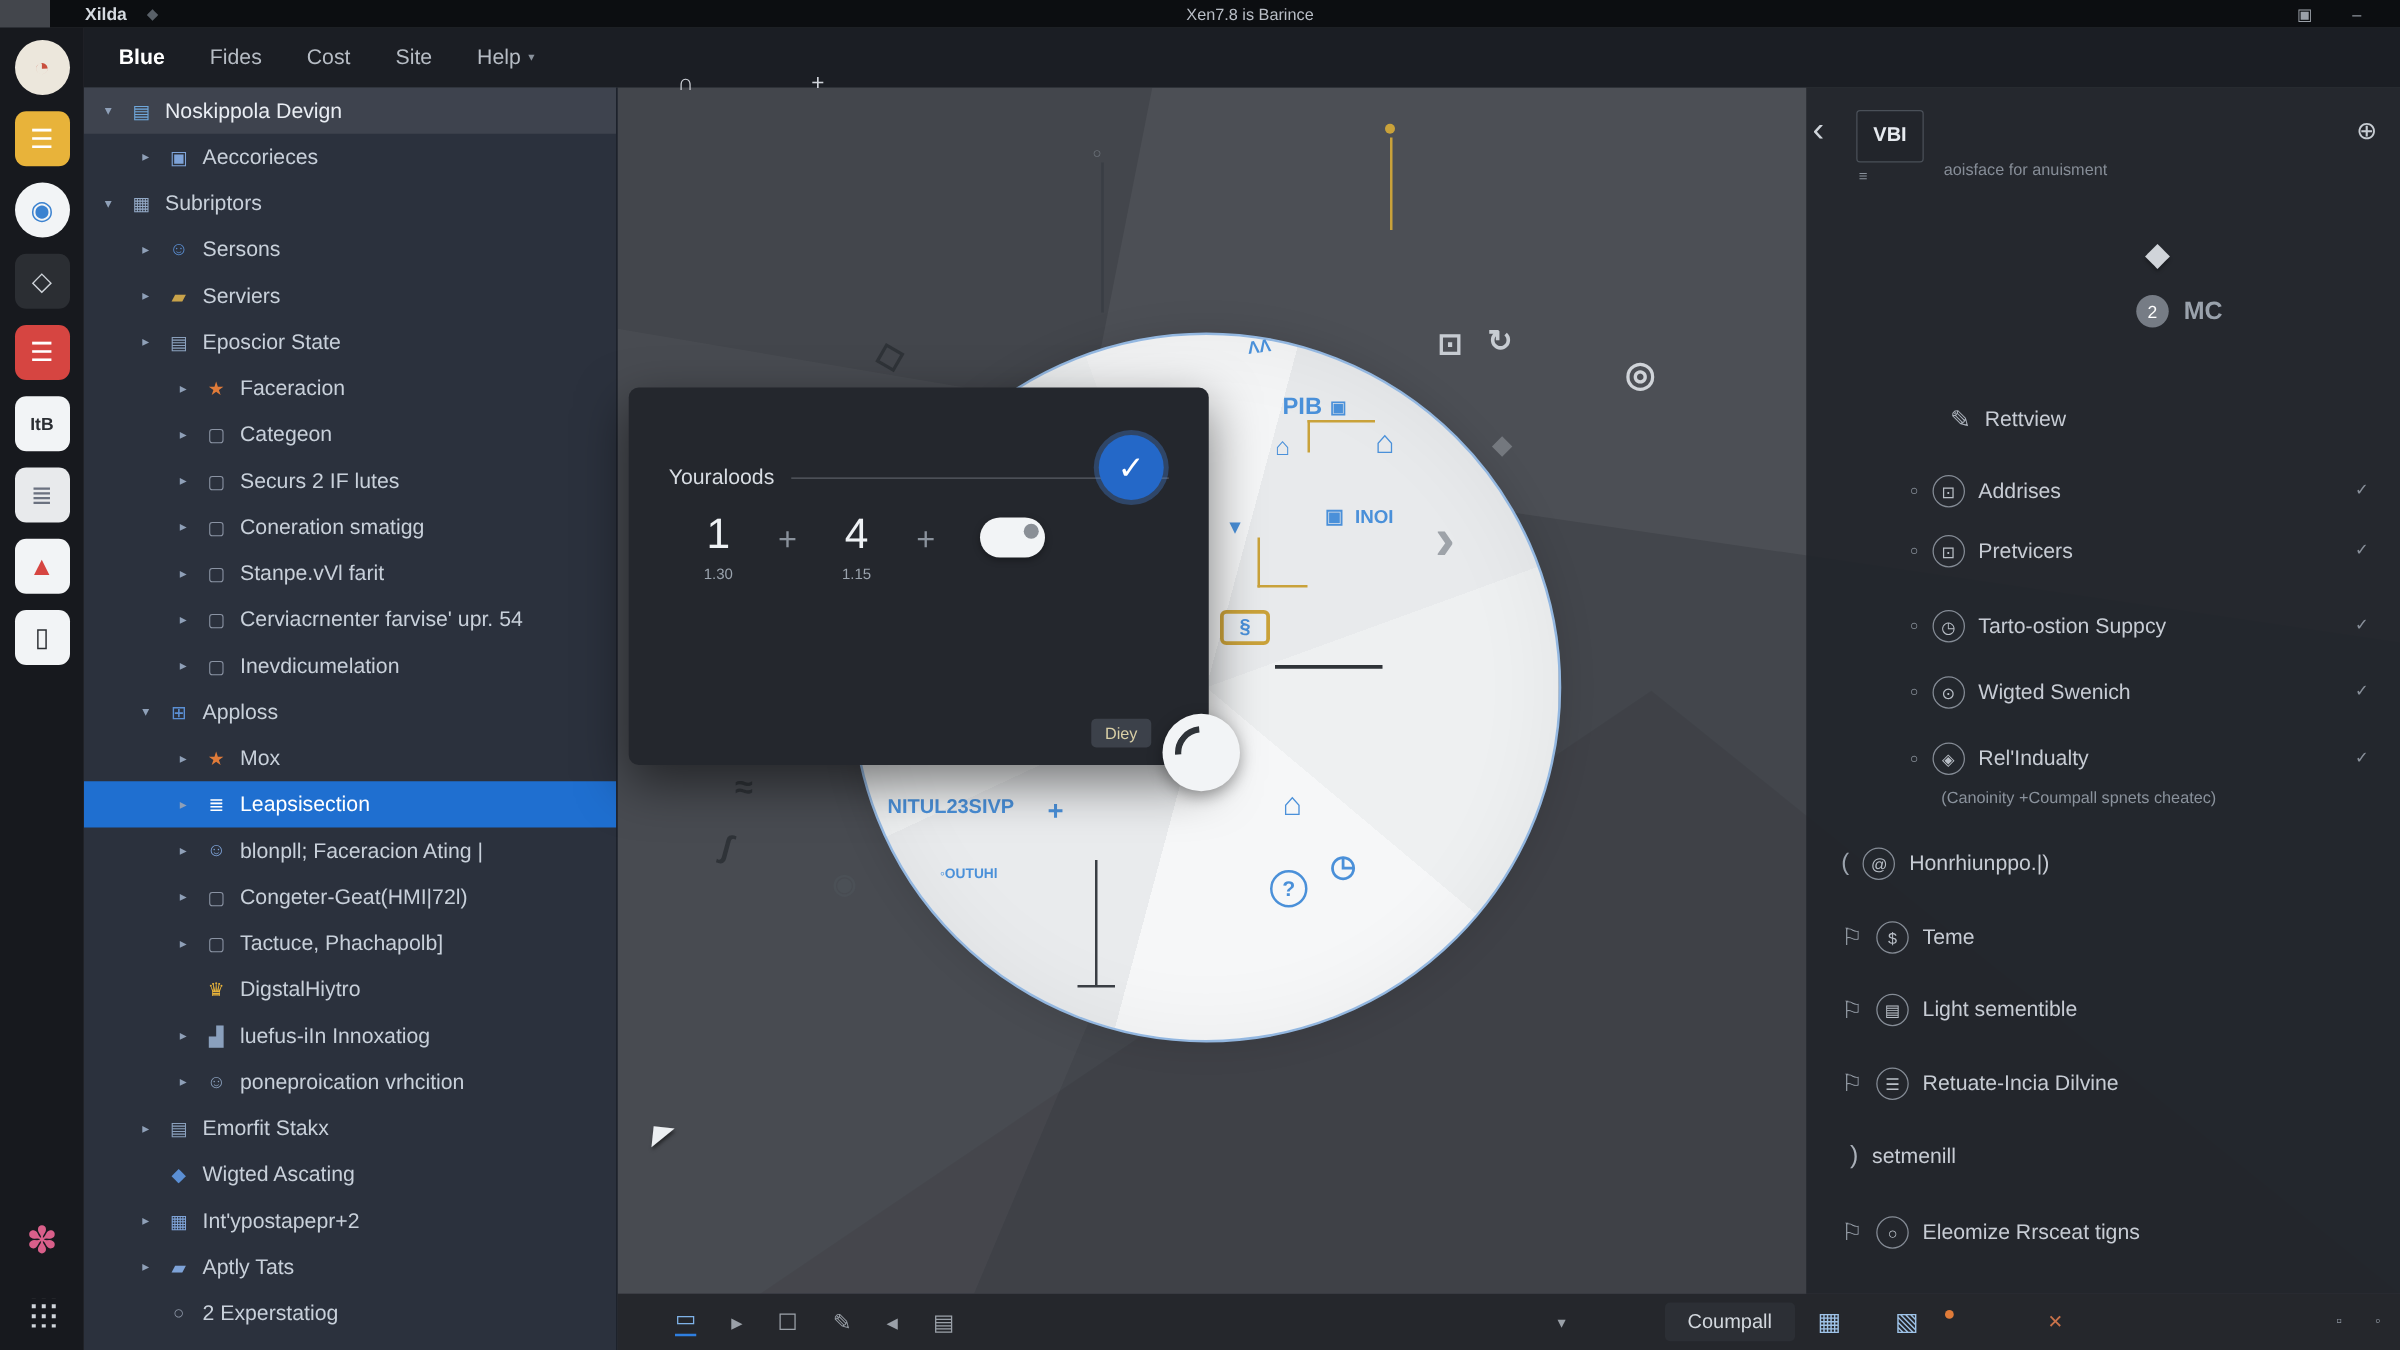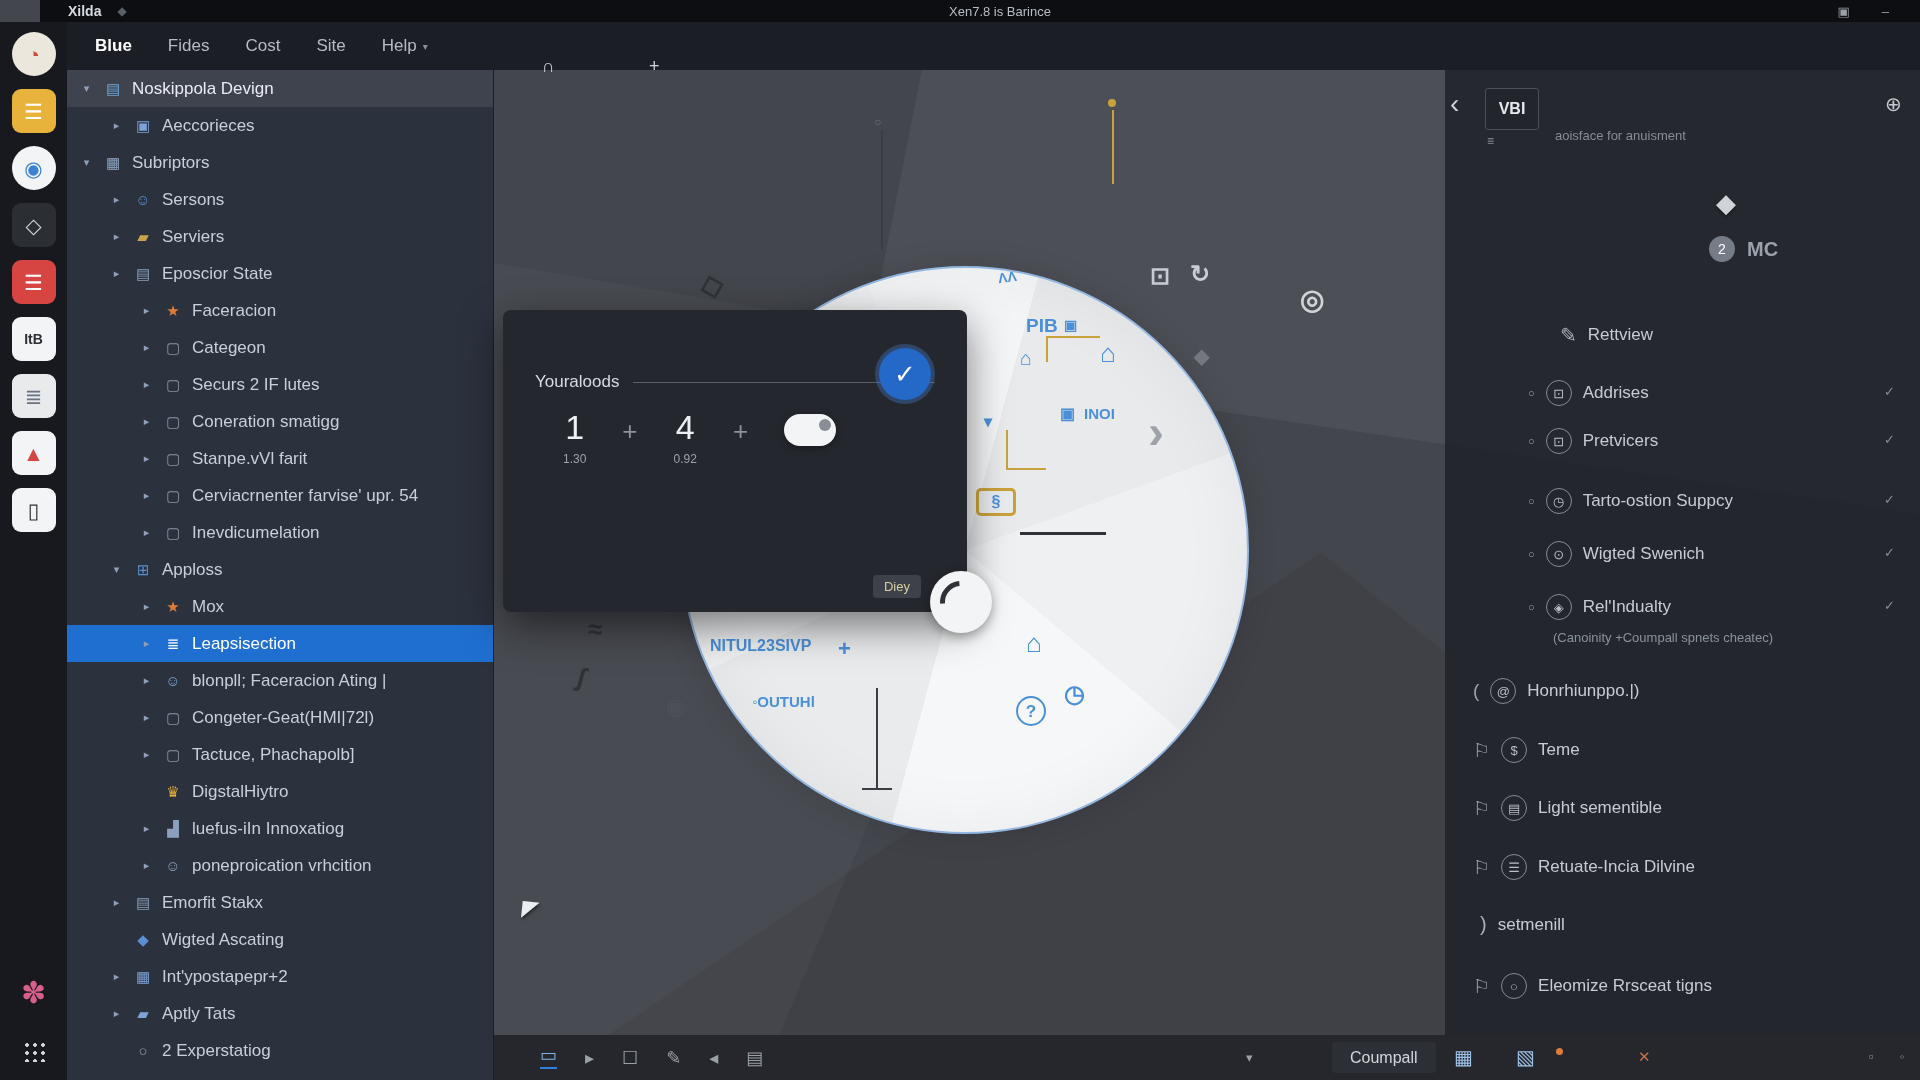--- a/index.html
+++ b/index.html
@@ -434,40 +434,40 @@
       <span class="cv" style="left: 1064px; top: 318px; font-size: 14px; color: rgb(74, 144, 217);">▣</span>
       <span class="cv" style="left: 1026px; top: 316px; font-size: 19px; color: rgb(74, 144, 217);">PIB</span>
       <span class="cv" style="left: 1100px; top: 340px; font-size: 26px; color: rgb(74, 144, 217);">⌂</span>
       <span class="cv" style="left: 1020px; top: 348px; font-size: 20px; color: rgb(74, 144, 217);">⌂</span>
       <span class="cv" style="left: 984px; top: 414px; font-size: 16px; color: rgb(74, 144, 217);">▾</span>
       <span class="cv" style="left: 1060px; top: 406px; font-size: 16px; color: rgb(74, 144, 217);">▣</span>
       <span class="cv" style="left: 1084px; top: 406px; font-size: 15px; color: rgb(74, 144, 217);">INOI</span>
       <span class="cv" style="left: 1026px; top: 630px; font-size: 26px; color: rgb(74, 144, 217);">⌂</span>
       <span class="cv" style="left: 710px; top: 638px; font-size: 16px; color: rgb(74, 144, 217);">NITUL23SIVP</span>
       <span class="cv" style="left: 838px; top: 638px; font-size: 22px; color: rgb(74, 144, 217);">+</span>
-      <span class="cv" style="left: 752px; top: 694px; font-size: 15px; color: rgb(74, 144, 217);">◦OUTUHl</span>
+      <span class="cv" style="left: 752px; top: 694px; font-size: 11px; color: rgb(74, 144, 217);">◦OUTUHl</span>
       <span class="cv badge" style="left: 1016px; top: 696px; font-size: 17px; color: rgb(74, 144, 217);">?</span>
       <span class="cv" style="left: 1064px; top: 682px; font-size: 24px; color: rgb(74, 144, 217);">◷</span>
       <span class="cv" style="left: 874px; top: 116px; font-size: 12px; color: rgb(110, 116, 124);">○</span>
       <span class="cv case" style="left: 976px; top: 488px; font-size: 16px; color: rgb(74, 144, 217);">§</span>
     </div>
   <div id="cursor">◤</div>
 
   <div id="dialog">
     <div class="dlg-check">✓</div>
     <div class="dlg-section">Youraloods</div>
     <div class="dlg-vals">
       <div class="val">
         <span class="val-big">1</span>
         <span class="val-sub">1.30</span>
       </div>
       <span class="plus">+</span>
       <div class="val">
         <span class="val-big">4</span>
-        <span class="val-sub">0.92</span>
+        <span class="val-sub">1.15</span>
       </div>
       <span class="plus">+</span>
       <div class="toggle"></div>
     </div>
     <div class="dlg-apply">Diey</div>
   </div>
   <div id="blob"></div>
 
   <div id="rightpanel">
     <span class="rp-abs" id="rp-back">‹</span>

